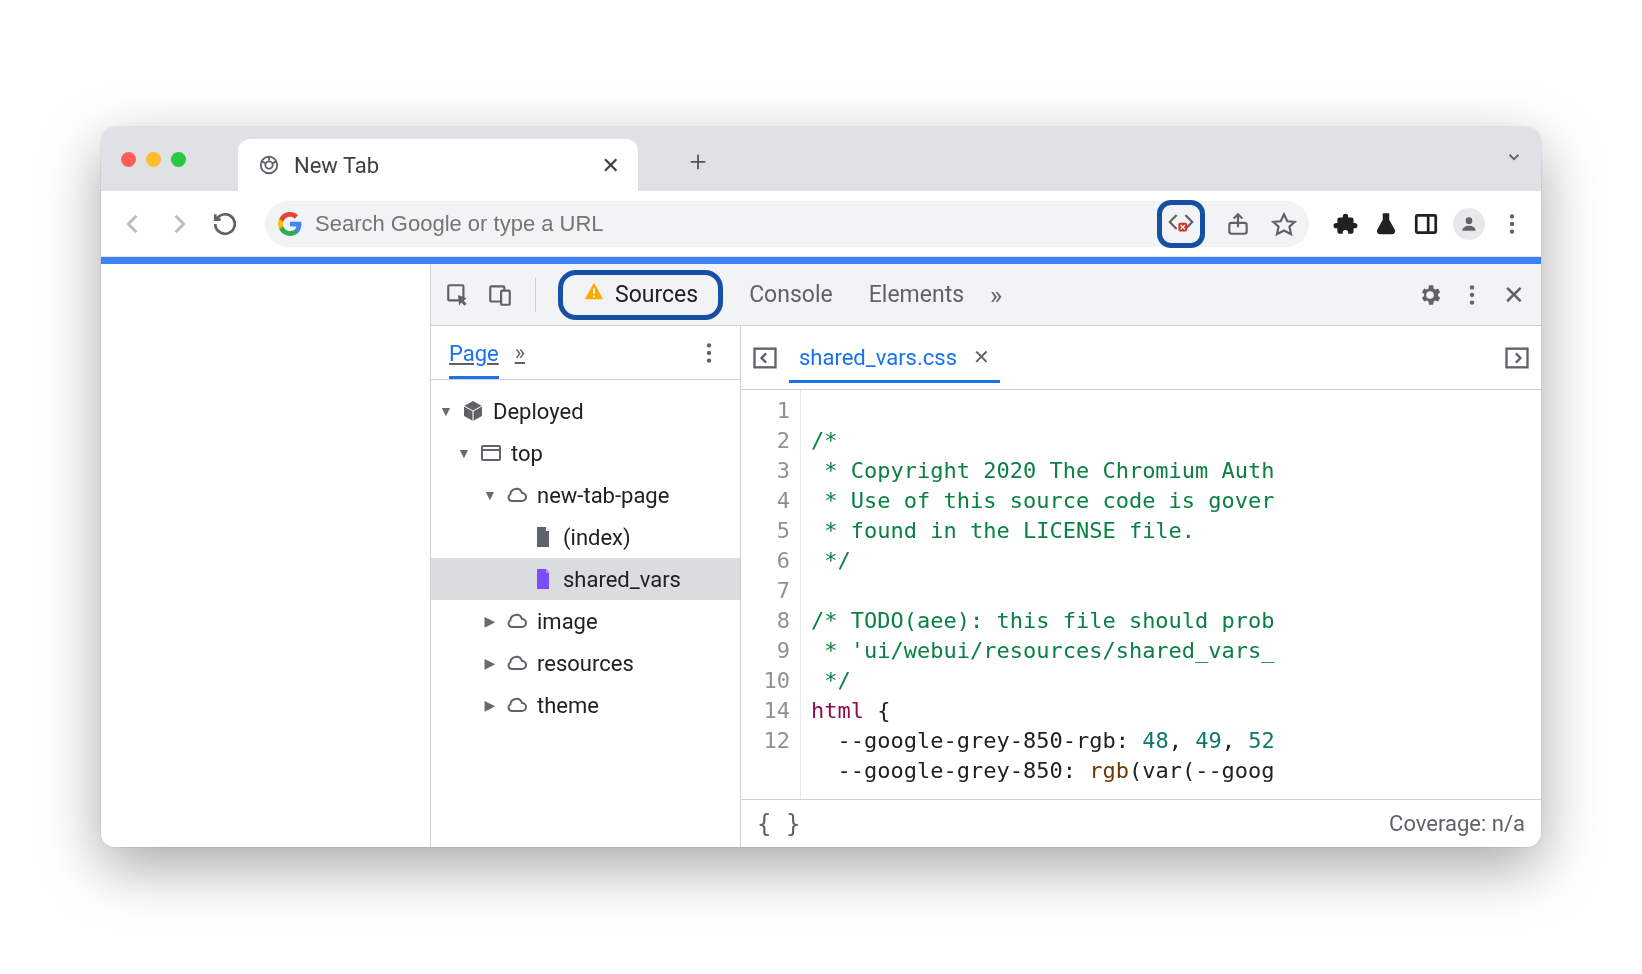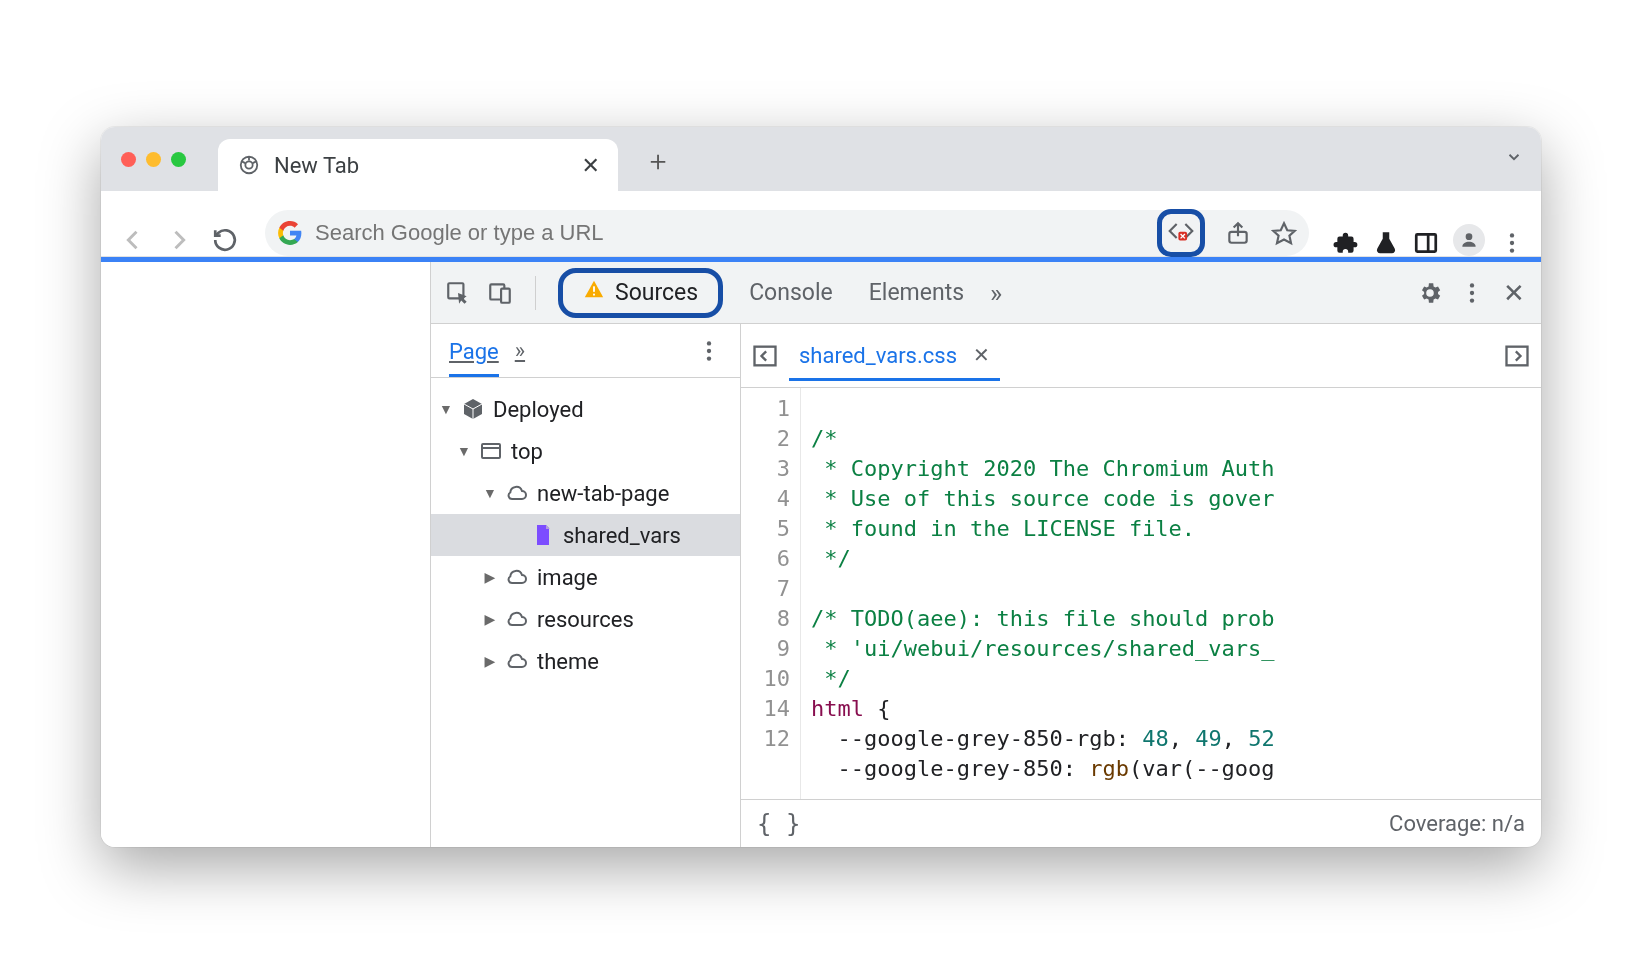--- a/index.html
+++ b/index.html
@@ -22,41 +22,41 @@
     display: flex;
     flex-direction: column;
   }
   
   .tabbar {
     height: 64px;
     background: #dfe1e5;
     display: flex;
     align-items: center;
     padding: 0 18px 0 20px;
-    gap: 8px;
+    gap: 28px;
   }
   .traffic { display:flex; gap:10px; margin-right: 24px;}
   .dot { width:15px; height:15px; border-radius:50%; }
   .dot.red{background:#ff5f57;} .dot.yellow{background:#febc2e;} .dot.green{background:#28c840;}
   .tab {
     display:flex; align-items:center; gap:14px;
     background:#fff; height:52px; border-radius:12px 12px 0 0;
     padding: 0 18px 0 20px; margin-top:12px; min-width: 400px;
     position:relative;
   }
   .tab .title { font-size:22px; color:#3c4043; }
   .tab .close { font-size:22px; color:#3c4043; margin-left:auto; }
   .chrome-glyph { width:22px; height:22px; color:#5f6368;}
   .addtab { width:44px; height:44px; display:flex; align-items:center; justify-content:center; color:#555; font-size:28px; border-radius:50%; margin-left:10px; margin-top:4px;}
   .tabbar .chev { margin-left:auto; color:#555; font-size:18px; }
 
   
   .toolbar {
     height:66px; background:#fff; border-bottom:1px solid #e2e2e2;
-    display:flex; align-items:flex-end; padding:0 16px; gap:14px;
+    display:flex; align-items:center; padding:0 16px; gap:14px;
   }
   .navbtn { width:32px; height:32px; display:flex; align-items:center; justify-content:center; color:#bdbdbd; }
   .navbtn.active{ color:#5f6368; }
   .omnibox {
     flex:1; height:46px; background:#f1f3f4; border-radius:23px;
     display:flex; align-items:center; padding:0 12px; gap:12px;
     margin: 0 10px;
   }
   .g-logo { width:26px; height:26px; }
   .omnibox input {
@@ -64,21 +64,21 @@
   }
   .omni-right { display:flex; align-items:center; gap:20px; }
   .tbicon { width:26px; height:26px; color:#5f6368; display:flex; align-items:center; justify-content:center;}
   .tbicon svg { width:100%; height:100%; }
   .highlight-ring {
     border: 5px solid #174ea6; border-radius: 14px; padding: 4px 6px;
   }
   .avatar { width:32px; height:32px; border-radius:50%; background:#e7e8ea; display:flex; align-items:center; justify-content:center; color:#606367;}
 
   
-  .body { flex:1; display:flex; border-top:5px solid #3b82f6; overflow:hidden;justify-content:flex-end;}
+  .body { flex:1; display:flex; border-top:7px solid #3b82f6; overflow:hidden;justify-content:flex-end;}
   .blank-page { width: 330px; background:#fff; border-right:1px solid #d0d0d0;}
   .devtools { flex:1; display:flex; flex-direction:column; overflow:hidden; }
 
   
   .dt-header {
     height:62px; background:#f1f3f4; border-bottom:1px solid #d0d0d0;
     display:flex; align-items:center; padding:0 14px; gap:16px;
     font-size:23px; color:#5f6368;
   }
   .dt-header .sep { width:1px; height:34px; background:#cfcfcf; margin:0 6px;}
@@ -317,20 +317,30 @@
               <span>top</span>
             </div>
             <div class="tree-row indent-2">
               <span class="tw">▼</span>
               <span class="cloud-ic">
                   <svg viewBox="0 0 24 24" fill="none" stroke="#5f6368" stroke-width="2">
                     <path d="M7 18h10a4 4 0 0 0 0-8 6 6 0 0 0-11.7 1.5A3.5 3.5 0 0 0 7 18z"></path>
                   </svg>
                 </span>
               <span>new-tab-page</span>
+            </div>
+            <div class="tree-row indent-3">
+              <span class="tw"></span>
+              <span class="file-ic">
+                  <svg viewBox="0 0 24 24" fill="#5f6368">
+                    <path d="M6 2h9l3 3v17H6z"></path>
+                    <path d="M15 2v4h4" fill="#fff"></path>
+                  </svg>
+                </span>
+              <span>(index)</span>
             </div>
             <div class="tree-row indent-3 selected">
               <span class="tw"></span>
               <span class="file-ic">
                   <svg viewBox="0 0 24 24" fill="#7c4dff">
                     <path d="M6 2h9l3 3v17H6z"></path>
                     <path d="M15 2v4h4" fill="#b39ddb"></path>
                   </svg>
                 </span>
               <span>shared_vars</span>

